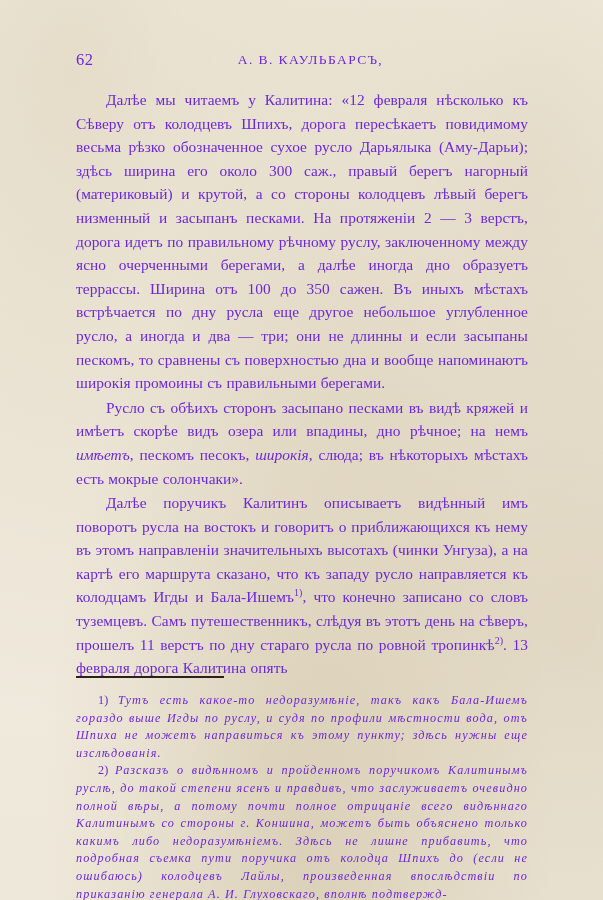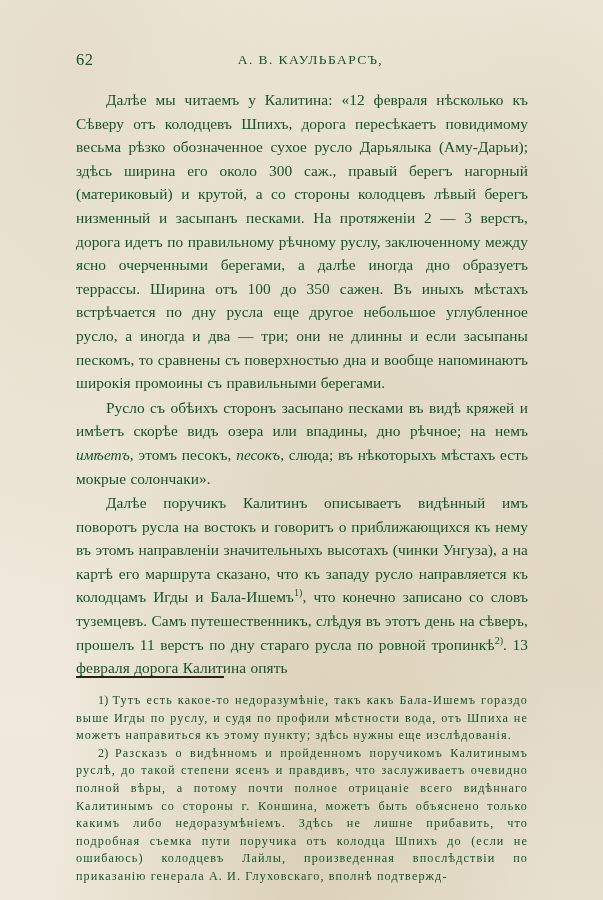--- a/index.html
+++ b/index.html
@@ -7,21 +7,21 @@
     padding: 0;
     background: #ffffff;
   }
   .page {
     position: relative;
     width: 603px;
     height: 900px;
     background: #f3efe4;
     overflow: hidden;
     font-family: "Liberation Serif", "DejaVu Serif", serif;
-    color: #14532d;
+    color: #6d28d9;
   }
   
   .page::before {
     content: "";
     position: absolute;
     inset: 0;
     background:
       radial-gradient(ellipse at 12% 8%, rgba(210,196,165,0.45), rgba(210,196,165,0) 55%),
       radial-gradient(ellipse at 88% 18%, rgba(205,190,158,0.40), rgba(205,190,158,0) 50%),
       radial-gradient(ellipse at 50% 95%, rgba(200,185,150,0.45), rgba(200,185,150,0) 60%),
@@ -102,37 +102,37 @@
   }
   p.note {
     margin: 0 0 0 0;
     font-size: 12.2px;
     line-height: 17.6px;
     text-align: justify;
     text-indent: 22px;
     letter-spacing: 0.15px;
   }
   p.note + p.note { }
-  .sp { letter-spacing: 1.1px; }
+  .sp { letter-spacing: 1.1px; font-style: italic; }
 </style>
 </head>
 <body>
 
 <div class="page">
   <div class="content">
 
     <div class="runhead">
       <div class="folio">62</div>
       <div class="runtitle">А. В. КАУЛЬБАРСЪ,</div>
     </div>
 
     <div class="body">
       <p class="para">Далѣе мы читаемъ у Калитина: «12 февраля нѣсколько къ Сѣверу отъ колодцевъ Шпихъ, дорога пересѣкаетъ повидимому весьма рѣзко обозначенное сухое русло Дарьялыка (Аму-Дарьи); здѣсь ширина его около 300 саж., правый берегъ нагорный (материковый) и крутой, а со стороны колодцевъ лѣвый берегъ низменный и засыпанъ песками. На протяженіи 2 — 3 верстъ, дорога идетъ по правильному рѣчному руслу, заключенному между ясно очерченными берегами, а далѣе иногда дно образуетъ террассы. Ширина отъ 100 до 350 сажен. Въ иныхъ мѣстахъ встрѣчается по дну русла еще другое небольшое углубленное русло, а иногда и два — три; они не длинны и если засыпаны пескомъ, то сравнены съ поверхностью дна и вообще напоминаютъ широкія промоины съ правильными берегами.</p>
 
-      <p class="para"><span>Русло съ обѣихъ сторонъ засыпано песками въ видѣ кряжей и имѣетъ скорѣе видъ озера или впадины, дно рѣчное; на немъ </span><span class="it">имѣетъ</span><span>, этомъ песокъ, </span><span class="it">песокъ</span><span>, слюда; въ нѣкоторыхъ мѣстахъ есть мокрые солончаки».</span></p>
+      <p class="para"><span>Русло съ обѣихъ сторонъ засыпано песками въ видѣ кряжей и имѣетъ скорѣе видъ озера или впадины, дно рѣчное; на немъ </span><span class="it">имѣетъ</span><span>, пескомъ песокъ, </span><span class="it">широкія</span><span>, слюда; въ нѣкоторыхъ мѣстахъ есть мокрые солончаки».</span></p>
 
       <p class="para"><span>Далѣе поручикъ Калитинъ описываетъ видѣнный имъ поворотъ русла на востокъ и говоритъ о приближающихся къ нему въ этомъ направленіи значительныхъ высотахъ (чинки Унгуза), а на картѣ его маршрута сказано, что къ западу русло направляется къ колодцамъ Игды и Бала-Ишемъ</span><sup class="fn">1)</sup><span>, что конечно записано со словъ туземцевъ. Самъ путешественникъ, слѣдуя въ этотъ день на сѣверъ, прошелъ 11 верстъ по дну стараго русла по ровной тропинкѣ</span><sup class="fn">2)</sup><span>. 13 февраля дорога Калитина опять</span></p>
     </div>
 
     <div class="fnrule"></div>
 
     <div class="notes">
       <p class="note"><span>1)</span> <span class="sp">Тутъ есть какое-то недоразумѣніе, такъ какъ Бала-Ишемъ гораздо выше Игды по руслу, и судя по профили мѣстности вода, отъ Шпиха не можетъ направиться къ этому пункту; здѣсь нужны еще изслѣдованія.</span></p>
       <p class="note"><span>2)</span> <span class="sp">Разсказъ о видѣнномъ и пройденномъ поручикомъ Калитинымъ руслѣ, до такой степени ясенъ и правдивъ, что заслуживаетъ очевидно полной вѣры, а потому почти полное отрицаніе всего видѣннаго Калитинымъ со стороны г. Коншина, можетъ быть объяснено только какимъ либо недоразумѣніемъ. Здѣсь не лишне прибавить, что подробная съемка пути поручика отъ колодца Шпихъ до (если не ошибаюсь) колодцевъ Лайлы, произведенная впослѣдствіи по приказанію генерала А. И. Глуховскаго, вполнѣ подтвержд-</span></p>
     </div>

